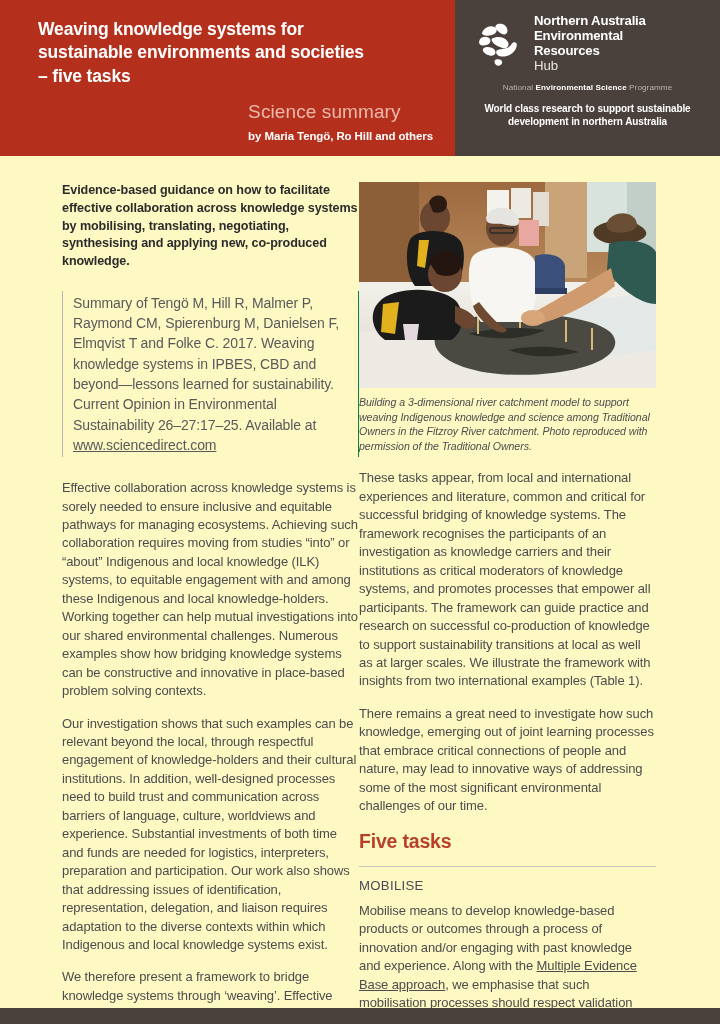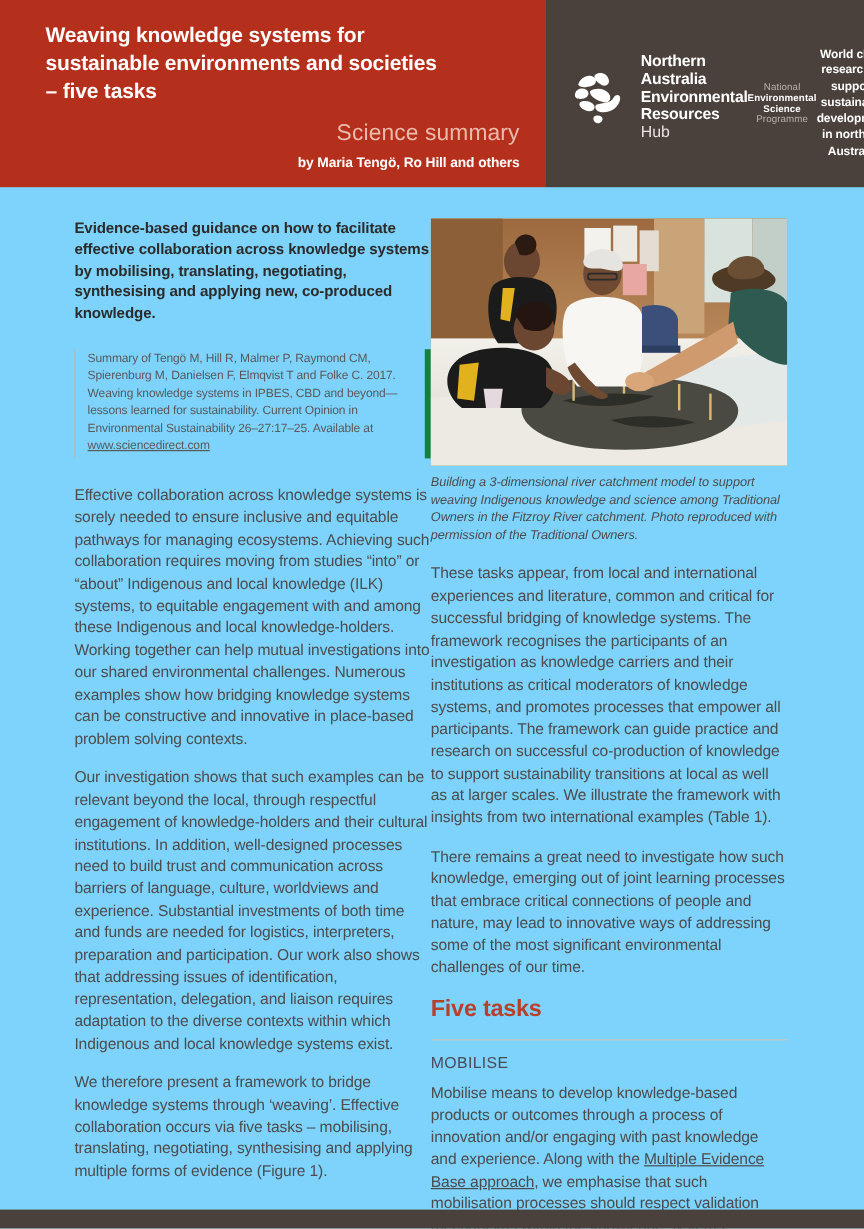--- a/index.html
+++ b/index.html
@@ -5,21 +5,21 @@
   * { box-sizing: border-box; }
   html, body {
     margin: 0; padding: 0;
     width: 720px; height: 1024px;
     background: #ffffff;
     font-family: "Liberation Sans", sans-serif;
   }
   .page {
     position: relative;
     width: 720px; height: 1024px;
-    background: #7dd3fc;
+    background: #fef9c3;
     overflow: hidden;
   }
 
   
   .header {
     display: flex;
     width: 720px;
     height: 156px;
   }
   .header-left {
@@ -35,21 +35,21 @@
     font-weight: bold;
     line-height: 1.33;
     letter-spacing: -0.15px;
     margin: 0;
     max-width: 330px;
   }
   .header-sub-wrap {
     position: absolute;
     right: 22px;
     bottom: 14px;
-    text-align: right;
+    text-align: left;
   }
   .science-summary {
     color: #edb9ac;
     font-size: 19px;
     font-weight: normal;
     letter-spacing: 0.1px;
     line-height: 1.1;
     margin: 0 0 7px 0;
   }
   .byline {
@@ -59,21 +59,21 @@
     letter-spacing: -0.1px;
     margin: 0;
   }
 
   .header-right {
     background: #4a403c;
     width: 265px;
     height: 156px;
     padding: 14px 10px 8px 10px;
     display: flex;
-    flex-direction: row;
+    flex-direction: column;
     align-items: center;
   }
   .logo-row {
     display: flex;
     align-items: center;
     gap: 9px;
     width: 100%;
     padding-left: 8px;
   }
   .logo-mark { width: 52px; height: 52px; flex: 0 0 52px; }
@@ -122,24 +122,24 @@
     font-size: 12.6px;
     font-weight: bold;
     color: #2b2b2b;
     line-height: 1.41;
     letter-spacing: -0.1px;
     margin: 0 0 20px 0;
   }
 
   .citation {
     border-left: 1px solid #b6b6b6;
-    border-right: 5px solid #15803d;
+    border-right: 1px solid #15803d;
     padding: 2px 12px 2px 10px;
     margin: 0 0 22px 0;
-    font-size: 10px;
+    font-size: 14px;
     line-height: 1.45;
     color: #59595b;
     letter-spacing: -0.1px;
   }
   .citation a {
     color: #59595b;
     text-decoration: underline;
   }
 
   h2.sect {

